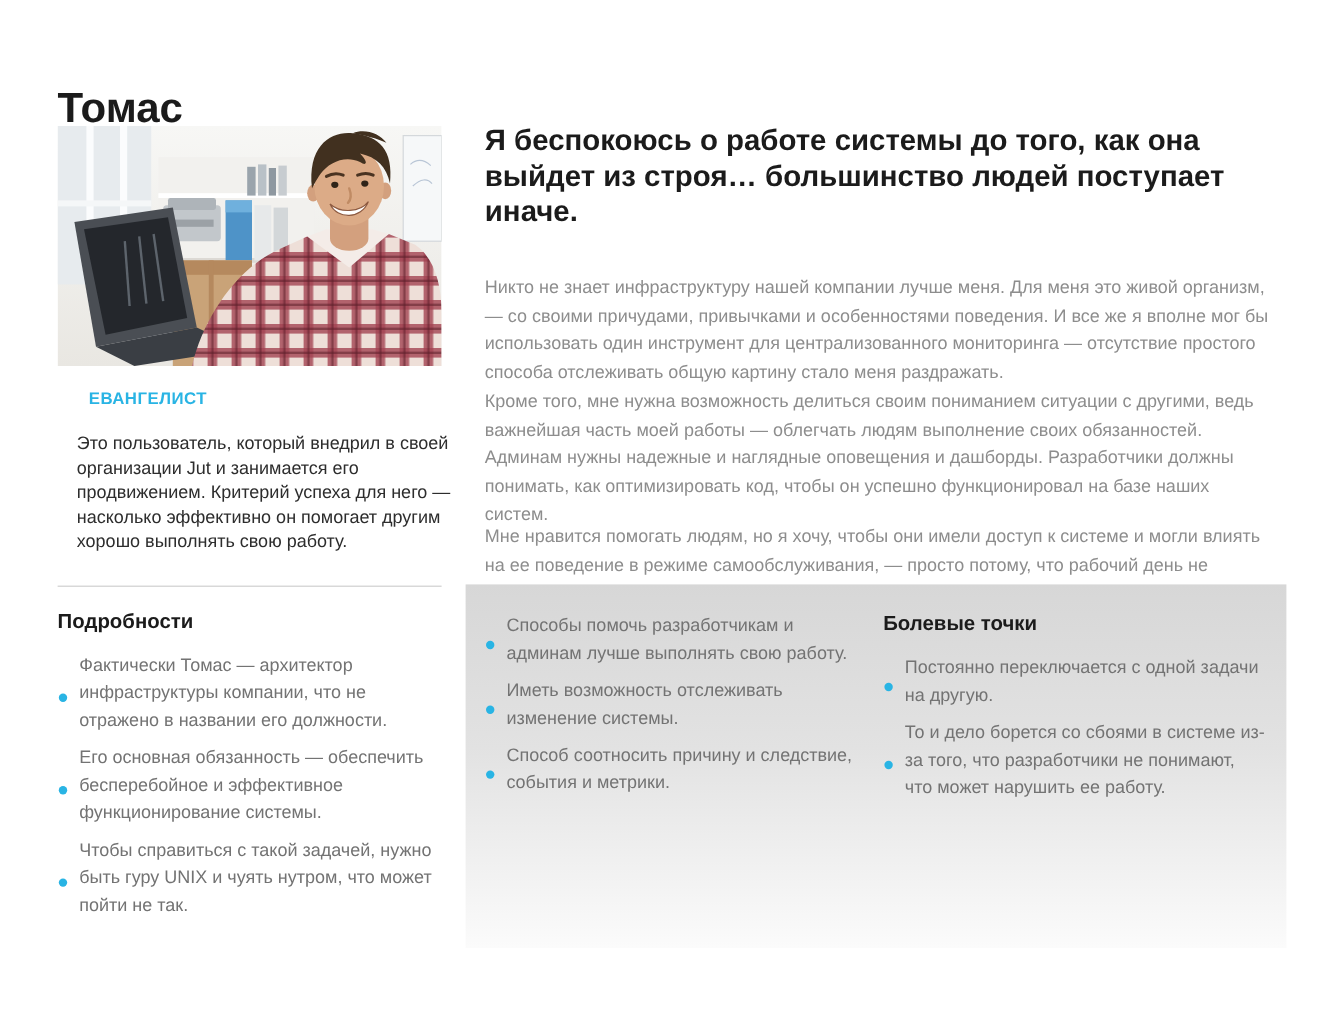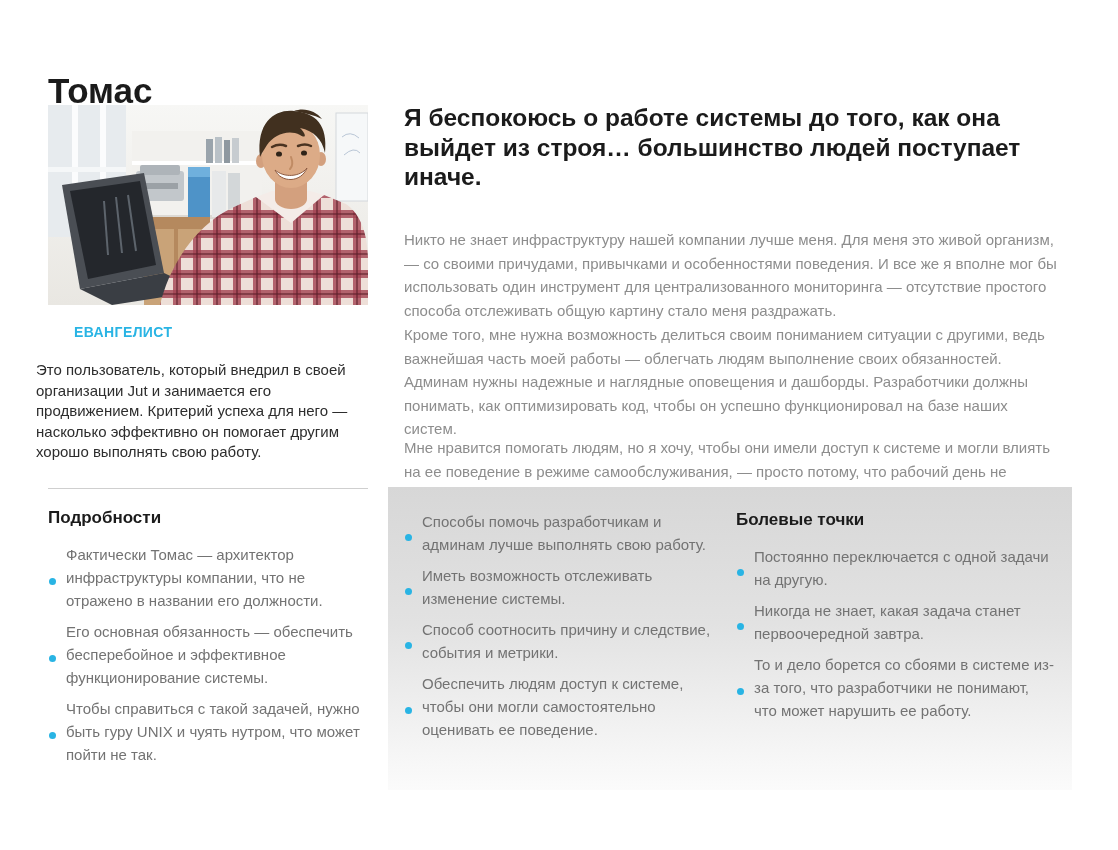--- a/index.html
+++ b/index.html
@@ -13,21 +13,21 @@
     font-size:35px;font-weight:bold;color:#1b1b1b;line-height:1.05;
   }
   .photo{
     position:absolute;left:48px;top:105px;width:320px;height:200px;display:block;
   }
   .role-label{
     position:absolute;left:48px;top:324px;
     font-size:14px;font-weight:bold;color:#29b4e4;letter-spacing:0.4px;padding-left:26px;
   }
   .role-desc{
-    position:absolute;left:36px;top:345px;width:324px;
+    position:absolute;left:64px;top:345px;width:324px;
     font-size:15px;line-height:20.5px;color:#2d2d2d;
   }
   .quote{
     position:absolute;left:404px;top:103px;width:680px;
     font-size:24.5px;line-height:29.5px;font-weight:bold;color:#1b1b1b;
   }
   .quote span{display:block;}
   .para{
     position:absolute;left:404px;width:660px;
     font-size:15px;line-height:23.5px;color:#8d8d8d;
@@ -177,33 +177,25 @@
     <span>Способы помочь разработчикам и админам лучше выполнять свою работу.</span>
   </div>
   <div class="bullet-item">
     <span class="bullet-dot"></span>
     <span>Иметь возможность отслеживать изменение системы.</span>
   </div>
   <div class="bullet-item">
     <span class="bullet-dot"></span>
     <span>Способ соотносить причину и следствие, события и метрики.</span>
   </div>
-  <div class="bullet-item">
-    <span class="bullet-dot"></span>
-    <span>Обеспечить людям доступ к системе, чтобы они могли самостоятельно оценивать ее поведение.</span>
-  </div>
 </div>
 
 <div class="section section-pain">
   <h2 class="section-title">Болевые точки</h2>
   <div class="bullet-item">
     <span class="bullet-dot"></span>
     <span>Постоянно переключается с одной задачи на другую.</span>
   </div>
   <div class="bullet-item">
     <span class="bullet-dot"></span>
-    <span>Никогда не знает, какая задача станет первоочередной завтра.</span>
-  </div>
-  <div class="bullet-item">
-    <span class="bullet-dot"></span>
     <span>То и дело борется со сбоями в системе из-за того, что разработчики не понимают, что может нарушить ее работу.</span>
   </div>
 </div>
 
 </body></html>

